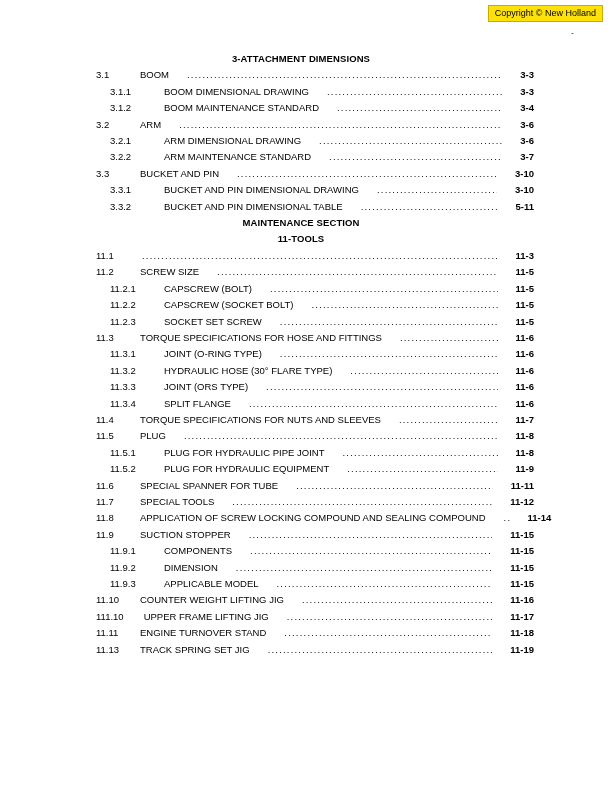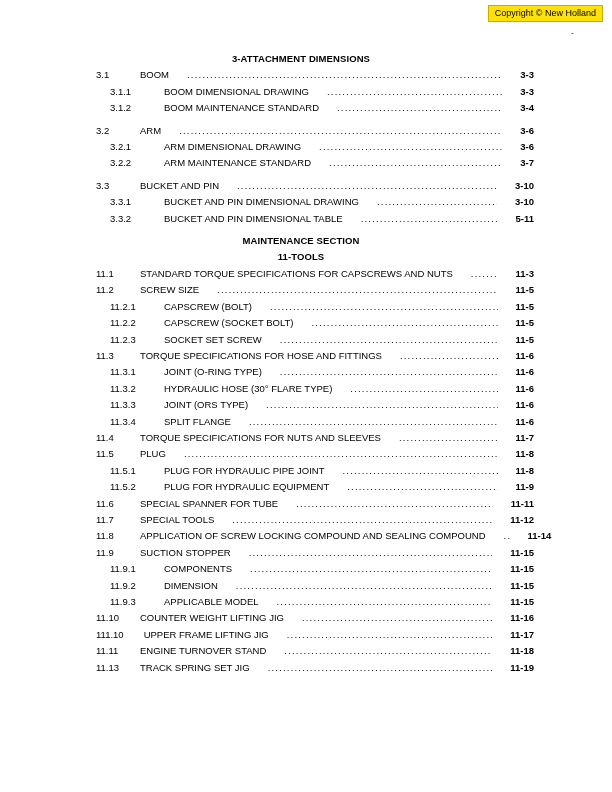--- a/index.html
+++ b/index.html
@@ -33,21 +33,21 @@
     top:51px; left:68px;
     width:466px;
     font-size:9.5px;
     line-height:16.4px;
   }
   .toc-heading {
     font-weight:bold;
     letter-spacing:0.1px;
     text-align:center;
   }
-  .gap-top { margin-top:6px; }
+  .gap-top { margin-top:0; }
   .toc-entry {
     display:flex;
     align-items:baseline;
     gap:16px;
   }
   .toc-entry.level1 { padding-left:28px; }
   .toc-entry.level2 { padding-left:42px; }
   .toc-entry .num { flex:0 0 auto; padding-right:4px; }
   .level1 .num { min-width:28px; }
   .level2 .num { min-width:38px; }
@@ -124,21 +124,20 @@
       <div class="toc-entry level2">
         <span class="num">3.3.2</span>
         <span class="title">BUCKET AND PIN DIMENSIONAL TABLE</span>
         <span class="dots"></span>
         <span class="pg">5-11</span>
       </div>
       <div class="toc-heading gap-top">MAINTENANCE SECTION</div>
       <div class="toc-heading">11-TOOLS</div>
       <div class="toc-entry level1">
         <span class="num">11.1</span>
-        <span class="title">STANDARD TORQUE SPECIFICATIONS FOR CAPSCREWS AND NUTS</span>
         <span class="dots"></span>
         <span class="pg">11-3</span>
       </div>
       <div class="toc-entry level1">
         <span class="num">11.2</span>
         <span class="title">SCREW SIZE</span>
         <span class="dots"></span>
         <span class="pg">11-5</span>
       </div>
       <div class="toc-entry level2">

